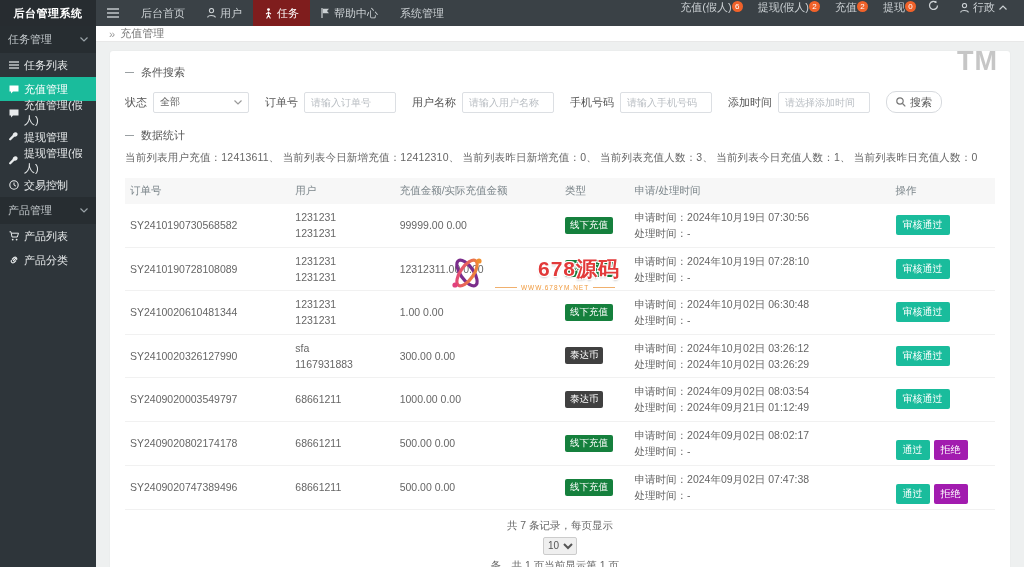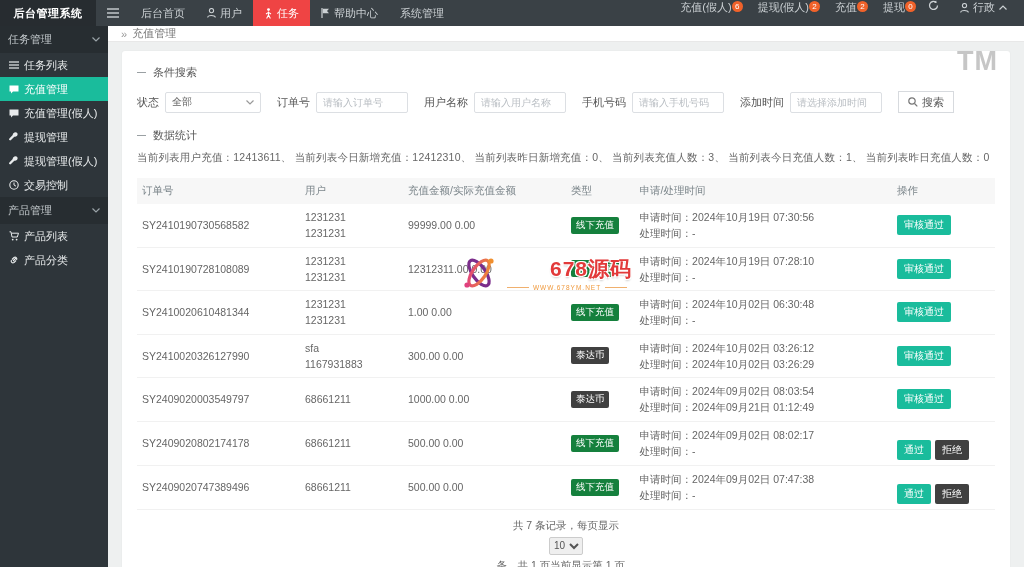--- a/index.html
+++ b/index.html
@@ -7,32 +7,32 @@
     font-family:"Liberation Sans","DejaVu Sans",sans-serif; }
 
   
   .navbar { height:26px; background:#3a4146; display:flex; align-items:stretch; }
   .logo { width:96px; background:#272c30; color:#fff; font-size:11px; font-weight:bold;
     display:flex; align-items:center; justify-content:center; letter-spacing:.5px; }
   .nav-left { display:flex; align-items:stretch; }
   .nav-item { display:flex; align-items:center; gap:4px; padding:0 11px; color:#ccd1d4;
     font-size:11px; cursor:pointer; }
   .nav-item svg { display:block; }
-  .nav-item.active { background:#ef4444; color:#fff; }
+  .nav-item.active { background:#7f1d1d; color:#fff; }
   .nav-right { margin-left:auto; display:flex; align-items:flex-start; padding-right:6px; }
   .nav-badge-item { position:relative; display:flex; align-items:center; padding:0 13px;
     color:#ccd1d4; font-size:11px; cursor:pointer; }
   .sup-badge { position:absolute; top:1px; right:2px; min-width:11px; height:11px;
     background:#f0622a; color:#fff; border-radius:6px; font-size:8px; line-height:11px;
     text-align:center; padding:0 2px; }
   .nav-tool { display:flex; align-items:center; padding:0 10px; color:#ccd1d4; cursor:pointer; }
 
   
   .layout { display:flex; height:541px; }
-  .sidebar { width:108px; background:#2e353a; flex-shrink:0; }
+  .sidebar { width:96px; background:#2e353a; flex-shrink:0; }
   .side-group { height:27px; background:#272d31; color:#c2c8cb; font-size:11px;
     display:flex; align-items:center; justify-content:space-between; padding:0 8px; cursor:pointer; }
   .side-item { height:24px; display:flex; align-items:center; gap:5px; padding-left:9px;
     color:#e8ebec; font-size:11px; cursor:pointer; }
   .side-item.active { background:#1abc9c; color:#fff; }
   .side-item svg { flex-shrink:0; }
 
   .main { flex:1; position:relative; display:flex; flex-direction:column; }
   .crumb { height:21px; background:#fff; border-bottom:1px solid #e8e8e8; display:flex;
     align-items:center; gap:5px; padding-left:13px; font-size:11px; color:#777; }
@@ -49,21 +49,21 @@
 
   .filter-row { display:flex; align-items:center; gap:16px; margin:11px 0 15px; }
   .f-group { display:flex; align-items:center; gap:6px; }
   .f-label { font-size:11px; color:#555; white-space:nowrap; }
   .f-input { height:21px; border:1px solid #dcdfe3; border-radius:2px; font-size:10px;
     padding:0 6px; width:92px; color:#333; font-family:inherit; }
   .f-input::placeholder { color:#b9bec3; }
   .f-select { height:21px; width:96px; border:1px solid #dcdfe3; border-radius:2px;
     display:flex; align-items:center; justify-content:space-between; padding:0 6px;
     font-size:10px; color:#666; cursor:pointer;text-align:right; }
-  .search-btn { height:22px; border:1px solid #d7dade; background:#fff; border-radius:0;
+  .search-btn { height:22px; border:1px solid #d7dade; background:#fff; border-radius:10px;
     display:flex; align-items:center; gap:4px; font-size:11px; color:#555; padding:0 9px;
     cursor:pointer; font-family:inherit; }
 
   .stats-line { font-size:10.5px; color:#666; margin:8px 0 13px; letter-spacing:.2px; }
 
   table { width:100%; border-collapse:collapse; table-layout:fixed; font-size:10.5px; }
   thead tr { background:#f7f7f7; }
   th { font-weight:normal; color:#7c868b; text-align:left; padding:6px 5px; font-size:10.5px; }
   td { padding:5px 5px; border-bottom:1px solid #f1f1f1; color:#666; vertical-align:middle; }
   td .sub { line-height:1.55; }
@@ -71,21 +71,21 @@
   .col-type{width:8%} .col-time{width:30%} .col-op{width:12%}
 
   .type-badge { display:inline-block; padding:2px 5px; border-radius:2px; color:#fff;
     font-size:9.5px; white-space:nowrap; }
   .t-orange { background:#15803d; }
   .t-yellow { background:#404040; }
 
   .btn { border:none; border-radius:2px; color:#fff; font-size:10px; padding:3px 7px;
     cursor:pointer; font-family:inherit; }
   .b-teal { background:#1abc9c; }
-  .b-yellow { background:#404040;margin-top:13px; }
+  .b-yellow { background:#a21caf;margin-top:13px; }
   .btn + .btn { margin-left:4px; }
 
   .pager { display:flex; align-items:center; gap:4px; font-size:10.5px; color:#666; margin-top:9px;flex-direction:column; }
   .pager select { font-size:10px; height:18px; border:1px solid #ccc; border-radius:2px;
     color:#555; font-family:inherit; }
 
   
   .wm { position:absolute; left:338px; top:202px; display:flex; align-items:center; gap:4px;
     z-index:5; pointer-events:none; }
   .wm-text { display:flex; flex-direction:column; align-items:center; }

